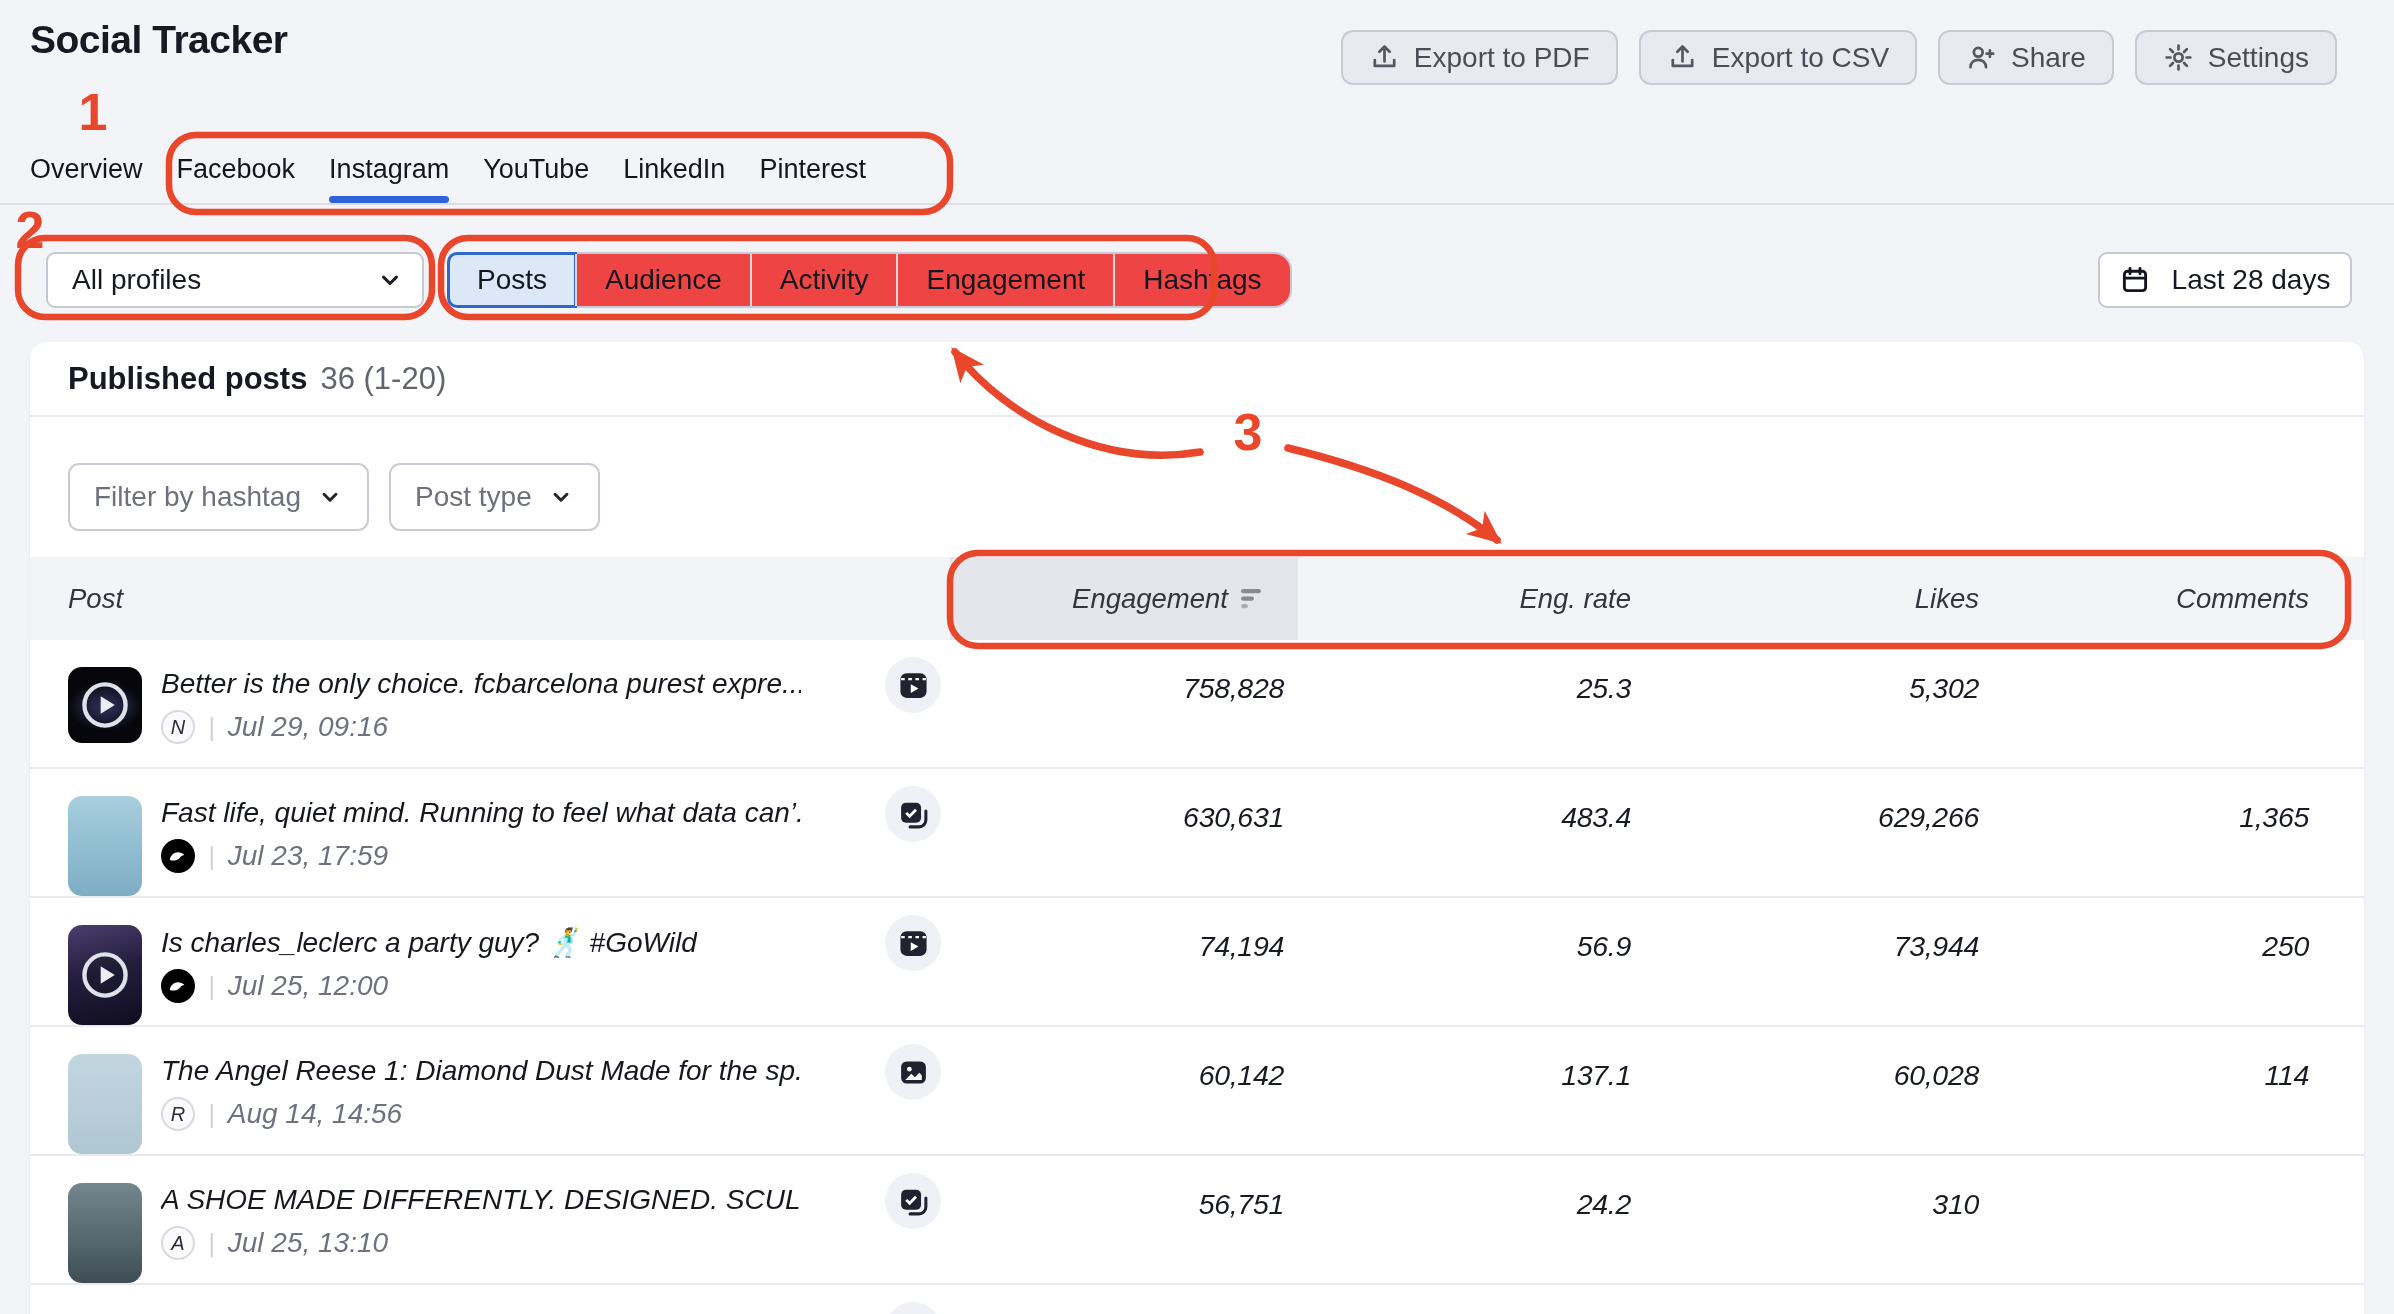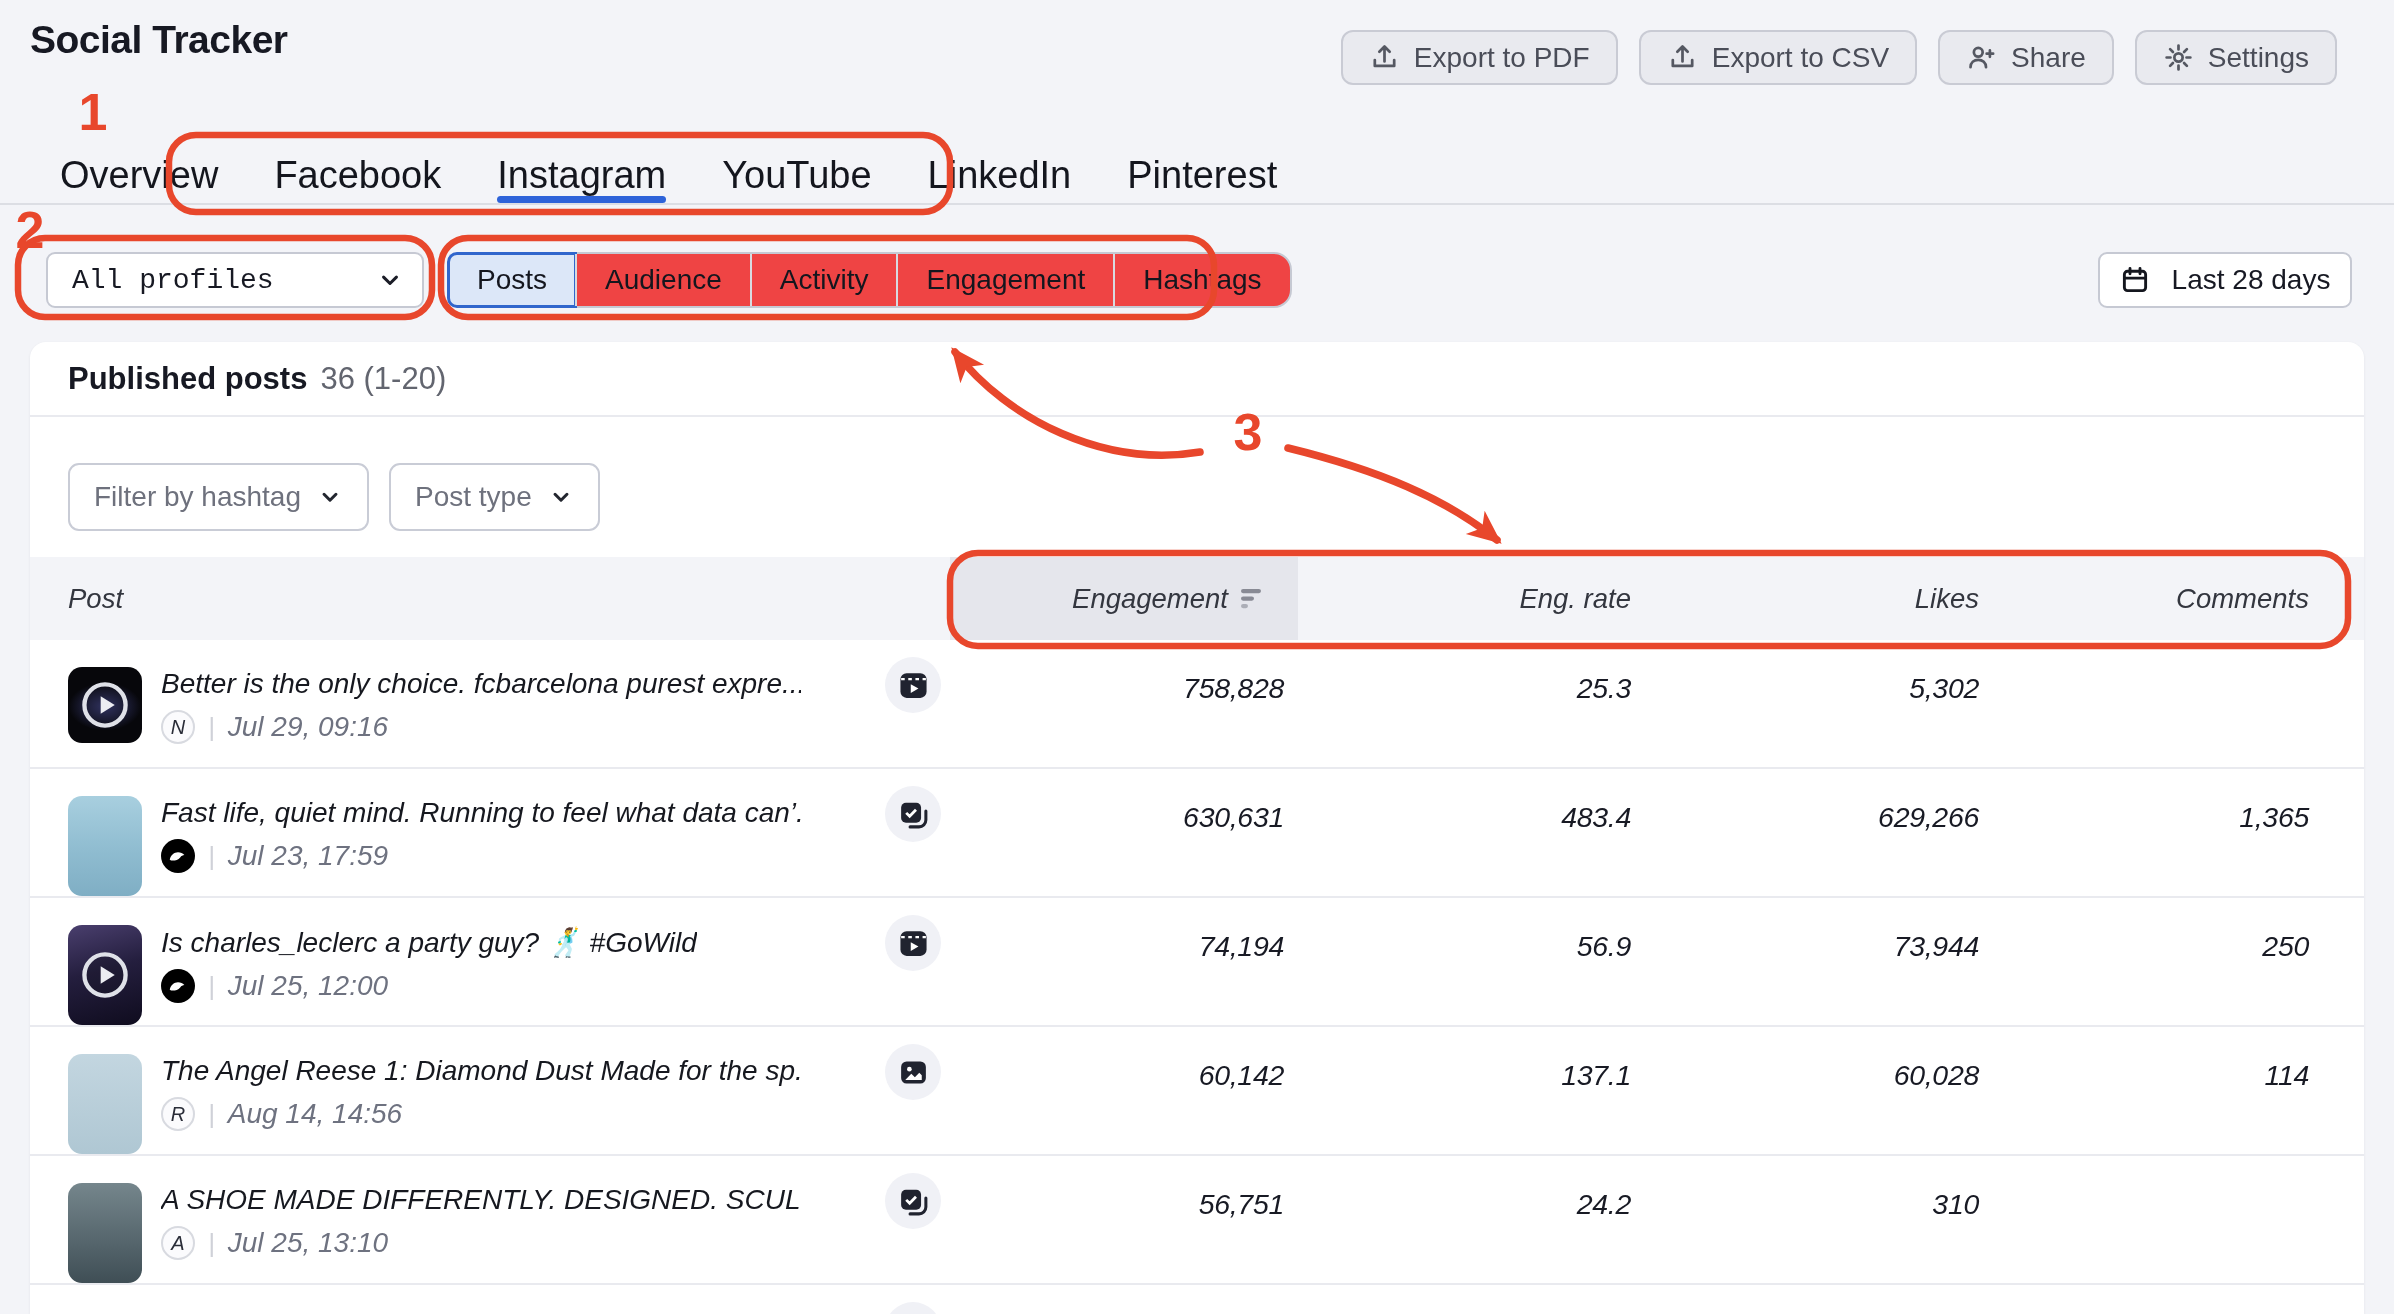--- a/index.html
+++ b/index.html
@@ -12,30 +12,30 @@
   .page-title{position:absolute;left:30px;top:18px;font-size:39px;font-weight:700;letter-spacing:-.5px;}
   .actions{position:absolute;top:30px;right:57px;display:flex;gap:21px;}
   .btn{display:flex;align-items:center;gap:14px;height:55px;padding:0 26px;
        background:var(--btn_bg,#E9EAEF);border:2px solid var(--btn_border,#C9CBD4);
        border-radius:12px;font-size:28px;color:#4A4D58;cursor:pointer;box-sizing:border-box;}
   .btn svg{width:31px;height:31px;color:#555862;}
   .btn .ic{display:none;}
   .btn.ic-upload .ic-upload,.btn.ic-person-plus .ic-person-plus,.btn.ic-gear .ic-gear{display:block;}
 
   
-  .net-tabs{position:absolute;left:30px;top:154px;display:flex;gap:56px;font-size:38px;margin-left:30px;}
+  .net-tabs{position:absolute;left:30px;top:154px;display:flex;gap:34px;font-size:27px;}
   .net-tab{position:relative;padding-bottom:24px;cursor:pointer;color:#14161E;}
   .net-tab.active:after{content:"";position:absolute;left:0;right:0;top:42px;height:7px;
        border-radius:4px;background:var(--accent_blue,#2E63D9);}
   .top-divider{position:absolute;left:0;right:0;top:203px;height:2px;background:#DCDEE4;}
 
   
   .profile-select{position:absolute;left:46px;top:252px;width:378px;height:56px;background:#fff;
        border:2px solid var(--border_ctrl,#C6C9D3);border-radius:9px;display:flex;align-items:center;
-       padding:0 24px;font-size:28px;box-sizing:border-box;cursor:pointer;font-family:Liberation Mono, monospace;}
+       padding:0 24px;font-size:28px;box-sizing:border-box;cursor:pointer;}
   .profile-select svg{position:absolute;right:18px;width:28px;height:28px;color:#1B1D27;}
 
   .seg{position:absolute;left:447px;top:252px;height:56px;display:flex;background:#ef4444;
        border:2px solid var(--border_ctrl,#C6C9D3);border-radius:18px;box-sizing:border-box;}
   .seg-item{display:flex;align-items:center;padding:0 28px;font-size:28px;border-left:2px solid #D8DAE0;
        cursor:pointer;position:relative;color:#14161E;}
   .seg-item:first-child{border-left:none;}
   .seg-item.active{background:var(--posts_active_bg,#DCE7F8);}
   .seg-item.active:after{content:"";position:absolute;inset:-2px;border:3px solid var(--posts_active_border,#3166CC);
        border-radius:10px 0 0 10px;pointer-events:none;}

